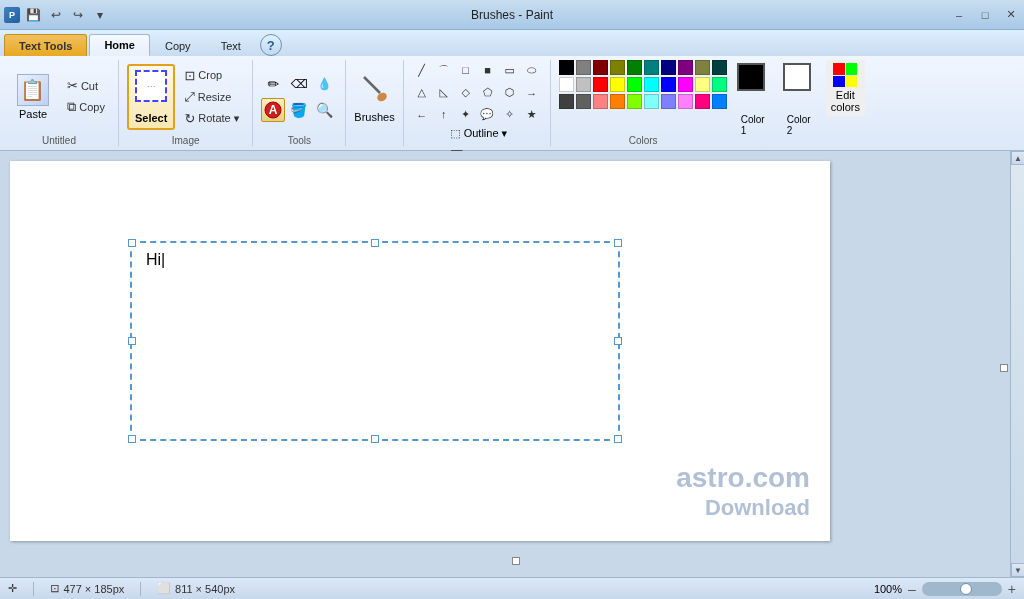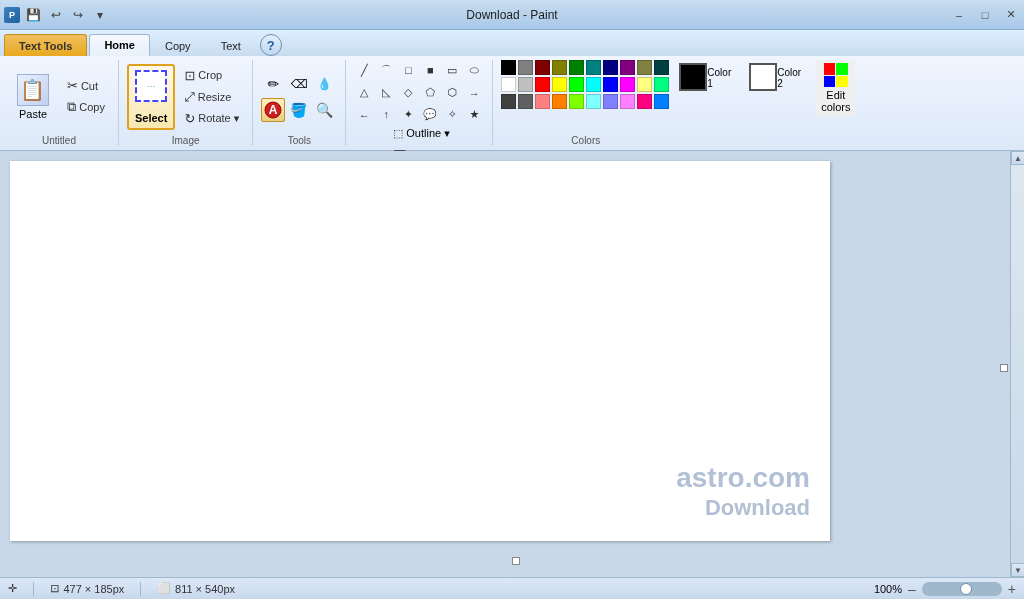--- a/index.html
+++ b/index.html
@@ -221,23 +221,23 @@
       display: grid;
       grid-template-columns: repeat(10, 16px);
       grid-template-rows: repeat(3, 16px);
       gap: 1px;
     }
     .color-swatch {
       width: 15px; height: 15px;
       cursor: pointer; border: 1px solid rgba(0,0,0,0.2);
     }
     .color-btn {
-      display: flex; align-items: center;
+      display: flex; flex-direction: column; align-items: flex-end;
       cursor: pointer; padding: 2px 4px;
-      border: 1px solid transparent; border-radius: 2px;
+      border: 1px solid transparent; border-radius: 2px; gap: 22px;
     }
     .color-preview {
       width: 28px; height: 28px;
       border: 2px solid #555;
     }
     .color-btn-label { font-size: 10px; margin-top: 1px; }
     
     .edit-colors-btn {
       display: flex; flex-direction: column; align-items: center;
       cursor: pointer; padding: 2px 4px;
@@ -385,21 +385,21 @@
 <div class="title-bar">
   <div class="title-bar-left">
     <div class="title-icon">P</div>
     <div class="quick-access">
       <button class="qa-btn" title="Save">💾</button>
       <button class="qa-btn" title="Undo">↩</button>
       <button class="qa-btn" title="Redo">↪</button>
       <button class="qa-btn">▾</button>
     </div>
   </div>
-  <span class="title-text">Download - Paint</span>
+  <span class="title-text">Brushes - Paint</span>
   <div class="title-controls">
     <button class="title-ctrl-btn">–</button>
     <button class="title-ctrl-btn">□</button>
     <button class="title-ctrl-btn close">✕</button>
   </div>
 </div>
 
 <div class="ribbon-tabs">
   <div class="tab text-tools-tab">
     <span>Text Tools</span>
@@ -478,20 +478,32 @@
             <text x="9" y="13" text-anchor="middle" fill="white" font-size="12" font-weight="bold">A</text>
           </svg>
         </div>
         <div class="tool-icon">🪣</div>
         <div class="tool-icon">🔍</div>
       </div>
     </div>
     <div class="ribbon-group-label">Tools</div>
   </div>
 
+  <div class="ribbon-group">
+    <div class="ribbon-group-content brushes-content">
+      <div class="brush-icon-large">
+        <svg width="36" height="36" viewBox="0 0 36 36">
+          <line x1="8" y1="6" x2="24" y2="22" stroke="#666" stroke-width="2.5"></line>
+          <ellipse cx="26" cy="26" rx="5" ry="4" fill="#cc8844" transform="rotate(-30,26,26)"></ellipse>
+        </svg>
+      </div>
+      <span style="font-size:11px;">Brushes</span>
+    </div>
+    <div class="ribbon-group-label" style="visibility:hidden;">Brushes</div>
+  </div>
 
   <div class="ribbon-group shapes-group">
     <div class="ribbon-group-content" style="flex-wrap:wrap;width:130px;gap:2px;">
 
       <div class="shape-icon">╱</div>
       <div class="shape-icon">⌒</div>
       <div class="shape-icon">□</div>
       <div class="shape-icon">■</div>
       <div class="shape-icon">▭</div>
       <div class="shape-icon">⬭</div>
@@ -588,20 +600,35 @@
         <span>Edit<br>colors</span>
       </button>
     </div>
   </div>
 </div>
 
 <div class="canvas-area">
   <div class="canvas-container">
     <div class="paint-canvas">
 
+      <div class="text-box">
+
+        <div class="handle" style="top:-4px;left:-4px;"></div>
+        <div class="handle" style="top:-4px;left:50%;transform:translateX(-50%);"></div>
+        <div class="handle" style="top:-4px;right:-4px;"></div>
+        <div class="handle" style="top:50%;transform:translateY(-50%);left:-4px;"></div>
+        <div class="handle" style="top:50%;transform:translateY(-50%);right:-4px;"></div>
+        <div class="handle" style="bottom:-4px;left:-4px;"></div>
+        <div class="handle" style="bottom:-4px;left:50%;transform:translateX(-50%);"></div>
+        <div class="handle" style="bottom:-4px;right:-4px;"></div>
+
+        <div class="text-cursor">
+          <span>Hi|</span>
+        </div>
+      </div>
 
       <div class="watermark">
         <div style="font-size:28px;">astro.com</div>
         <div>Download</div>
         <div style="position:absolute;right:0;bottom:-20px;font-size:14px;"></div>
       </div>
     </div>
 
     <div style="position:absolute;right:16px;top:50%;width:8px;height:8px;background:white;border:1px solid #888;"></div>
     <div style="position:absolute;bottom:12px;left:50%;width:8px;height:8px;background:white;border:1px solid #888;"></div>

